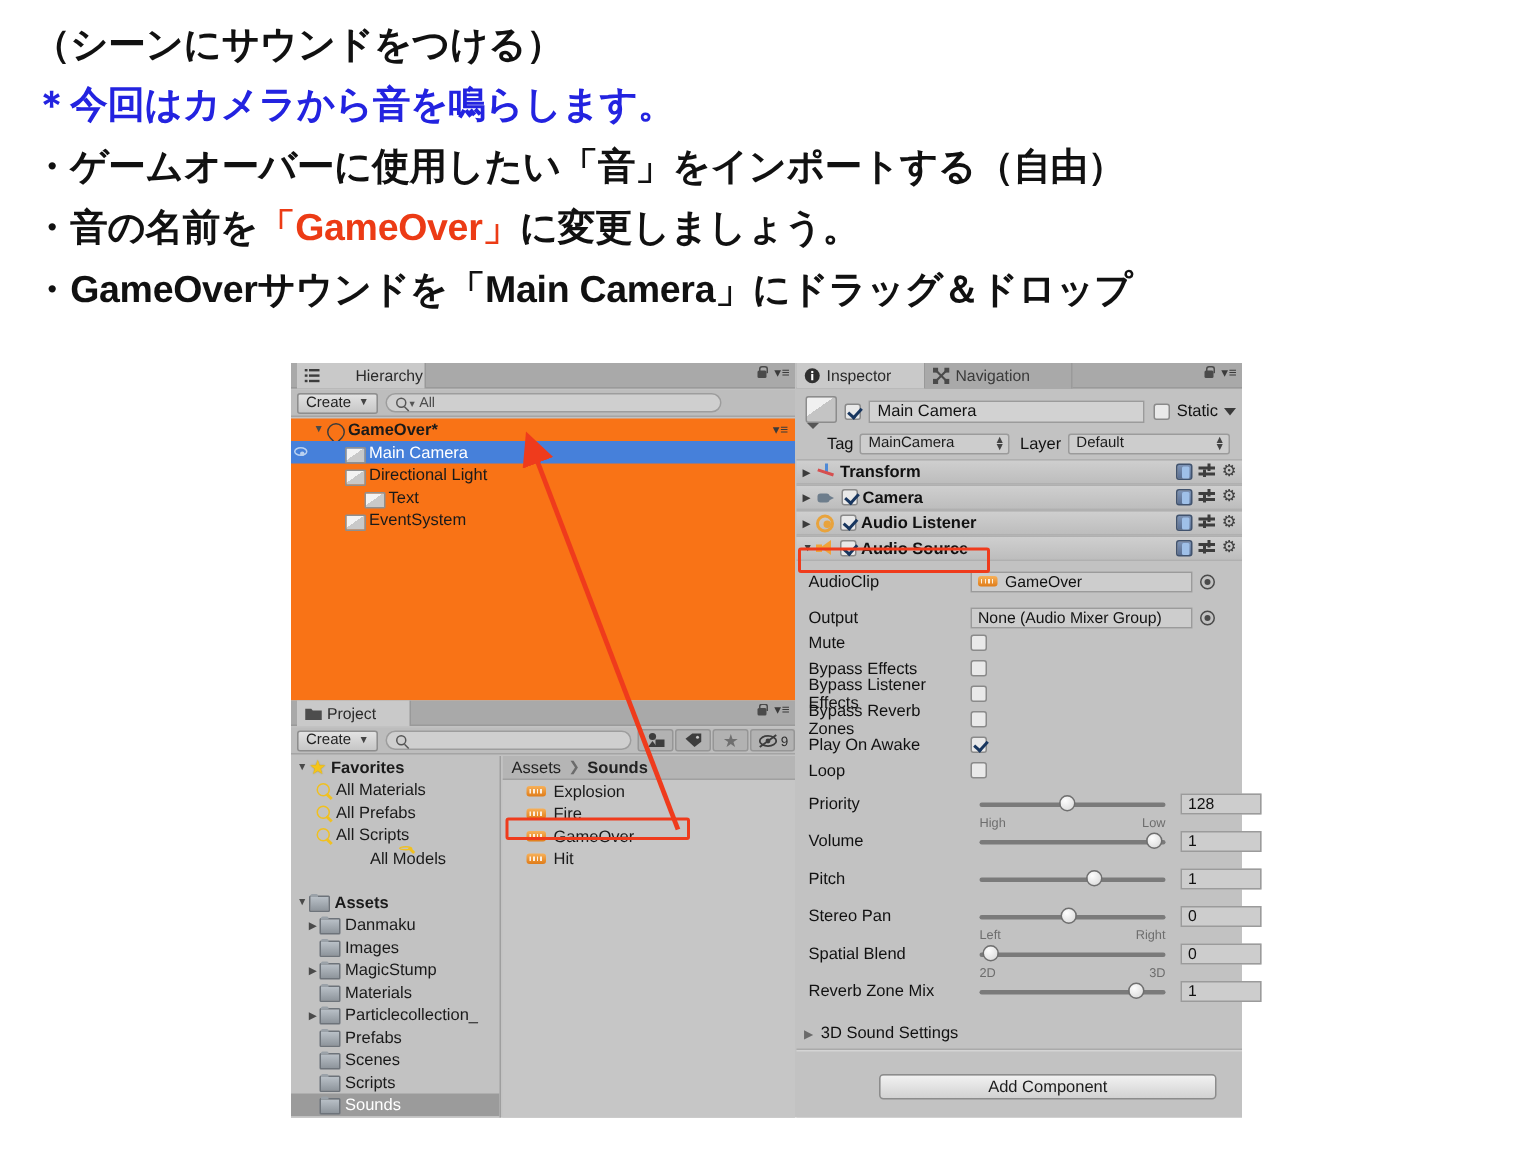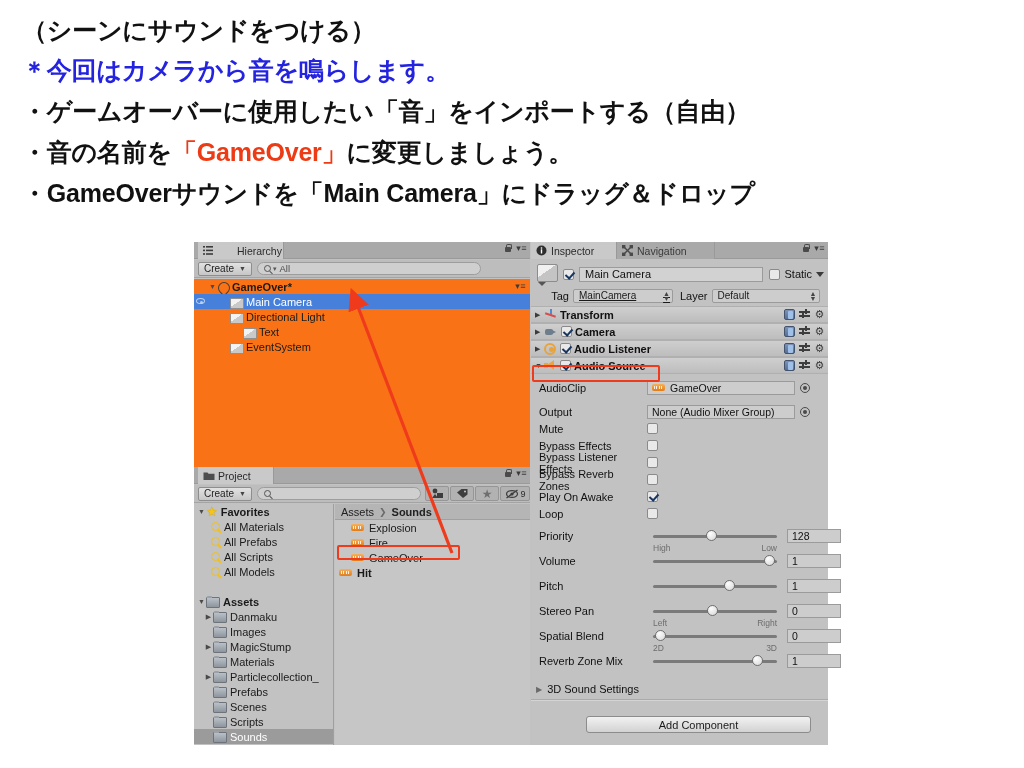--- a/index.html
+++ b/index.html
@@ -304,21 +304,21 @@
             <span>All Materials</span>
           </div>
           <div class="trow" style="padding-left: 17px;">
             <span class="magy"></span>
             <span>All Prefabs</span>
           </div>
           <div class="trow" style="padding-left: 17px;">
             <span class="magy"></span>
             <span>All Scripts</span>
           </div>
-          <div class="trow" style="padding-left: 17px;">
+          <div class="trow" style="padding-left: 17px; flex-direction: column;">
             <span class="magy"></span>
             <span>All Models</span>
           </div>
         </div>
       <div style="height:15px;"></div>
       <div class="trow" style="padding-left:3px;">
         <span class="arrowT">▼</span>
         <span class="folder"></span>
         <span style="font-weight:bold;">Assets</span>
       </div>
@@ -383,21 +383,21 @@
             <span>Explosion</span>
           </div>
           <div class="trow" style="padding-left: 16px;">
             <span class="audioicon"></span>
             <span>Fire</span>
           </div>
           <div class="trow" style="padding-left: 16px;">
             <span class="audioicon"></span>
             <span>GameOver</span>
           </div>
-          <div class="trow" style="padding-left: 4px; font-weight: bold;">
+          <div class="trow" style="padding-left: 16px;">
             <span class="audioicon"></span>
             <span>Hit</span>
           </div>
         </div>
     </div>
   </div>
 
   <div class="pane" id="pane-inspector" style="left:337px;top:0;width:297px;height:503px;background:#c2c2c2;">
     <div class="tabbar">
       <div class="tab" style="left:0px;width:86px;">
@@ -437,21 +437,21 @@
       </div>
       <div class="staticwrap">
         <span class="chk"></span>
         <span>Static</span>
         <span class="tri-dn"></span>
       </div>
     </div>
 
     <div class="taglayer" style="position:absolute;left:0;top:45px;width:100%;">
       <span style="width:34px;text-align:right;">Tag</span>
-      <div class="dd" style="width:100px;text-decoration:underline;">
+      <div class="dd" style="width:100px;">
         <span>MainCamera</span>
         <span class="arrs">▲<br>▼</span>
       </div>
       <span style="margin-left:3px;">Layer</span>
       <div class="dd" style="width:108px;">
         <span>Default</span>
         <span class="arrs">▲<br>▼</span>
       </div>
     </div>
 

